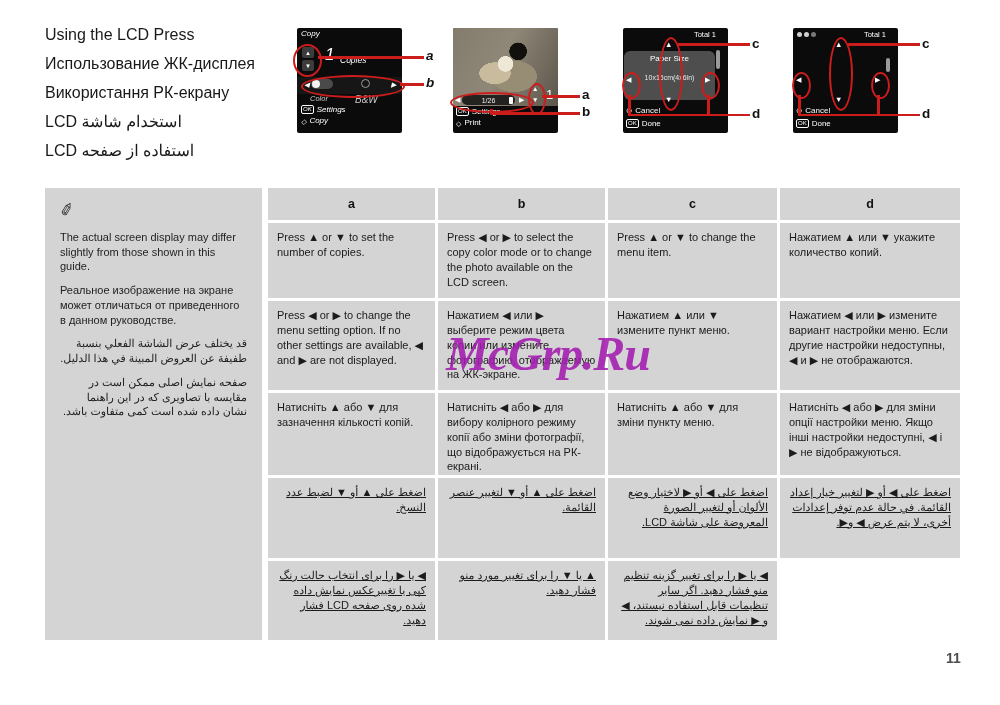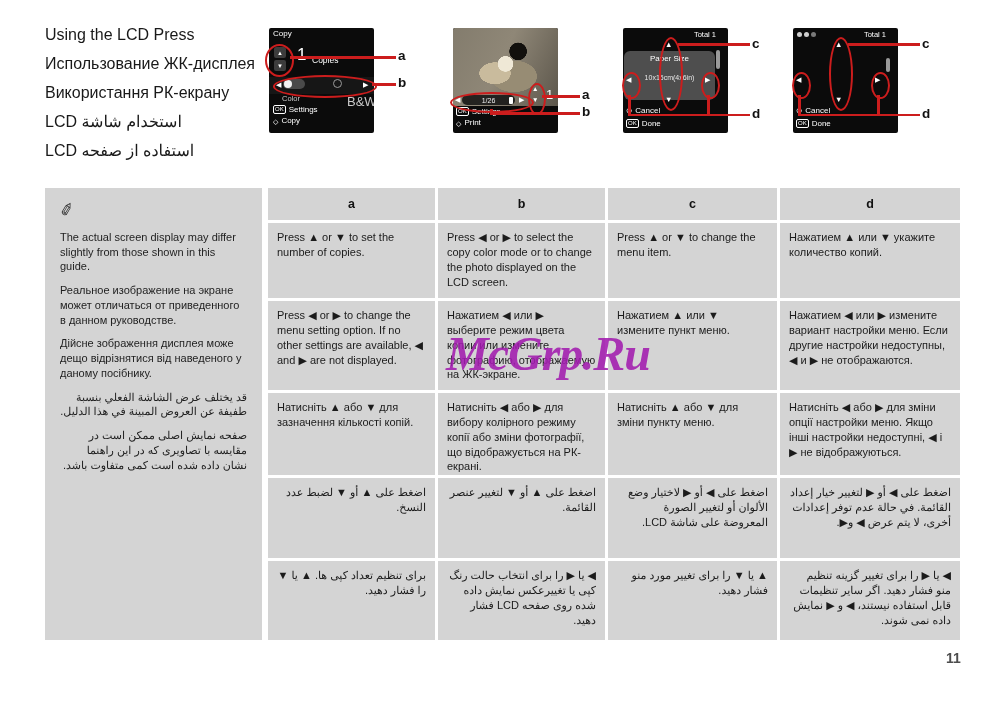--- a/index.html
+++ b/index.html
@@ -6,21 +6,21 @@
   .page{position:relative;width:1000px;height:705px;background:#fff;overflow:hidden;
         font-family:"Liberation Sans",sans-serif;color:#1c1c1c;}
 
   
   .headings{position:absolute;left:45px;top:20px;width:218px;}
   .h-line{font-size:16px;line-height:29px;color:#191919;white-space:nowrap;}
   .h-rtl{direction:rtl;text-align:left;}
 
   
   .sg{position:absolute;top:28px;width:150px;height:112px;}
-  .sg1{left:269px;}.sg2{left:453px;}.sg3{left:623px;}.sg4{left:793px;}
+  .sg1{left:297px;font-style:italic;}.sg2{left:453px;}.sg3{left:623px;}.sg4{left:793px;}
   .lcd{position:absolute;left:0;top:0;width:105px;height:105px;background:#0b0b0b;
        border-radius:2px;overflow:hidden;color:#fff;}
   .lcdtxt{position:absolute;line-height:1;color:#fff;white-space:nowrap;}
   .tri{position:absolute;line-height:1;color:#fff;}
   .btn-sq{position:absolute;width:12px;height:11px;background:#3c3c3c;border-radius:2px;
           display:flex;align-items:center;justify-content:center;font-size:6px;color:#fff;line-height:1;}
   .ok-badge{display:inline-block;font-size:6px;border:1px solid #fff;border-radius:2px;
             padding:0 1px;line-height:7px;color:#fff;}
   .lcd-row{position:absolute;display:flex;align-items:center;gap:3px;font-size:8px;color:#fff;line-height:1;}
   .menu-card{position:absolute;left:1px;top:23px;width:91px;height:49px;background:#4e4e4e;border-radius:6px;}
@@ -59,21 +59,21 @@
   .note-p.rtl{direction:rtl;text-align:right;}
 
   
   .tbl{position:absolute;left:268px;top:188px;width:692px;height:452px;display:grid;
        grid-template-columns:167px 167px 169px 1fr;
        grid-template-rows:32px 75px 89px 82px 80px 79px;gap:3px;}
   .hcell{background:#d4d4d4;display:flex;align-items:center;justify-content:center;
          font-weight:bold;font-size:12.5px;color:#111;}
   .cell{background:#d4d4d4;box-sizing:border-box;padding:7px 9px;font-size:11px;
         line-height:1.35;color:#1b1b1b;}
-  .cell.rtl{direction:rtl;}
+  .cell.rtl{direction:rtl;text-decoration:underline;}
 
   
   .watermark{position:absolute;left:400px;top:326px;font-family:"Liberation Serif",serif;
              font-style:italic;font-weight:bold;font-size:48px;color:#a21caf;opacity:.88;
              letter-spacing:-1px;z-index:5;pointer-events:none;margin-left:46px;}
   .pagenum{position:absolute;left:946px;top:650px;font-size:14px;font-weight:bold;color:#4d4d4d;}
 </style>
 </head>
 <body>
 
@@ -95,21 +95,21 @@
       <span class="btn-sq" style="left:5px;top:19px;">▲</span>
       <span class="btn-sq" style="left:5px;top:32px;">▼</span>
       <div class="toggle-row"></div>
       <span class="tri" style="left:7px;top:53px;font-size:7px;">◀</span>
       <div class="pill">
           <span class="pill-dot"></span>
         </div>
       <span class="radio-dot"></span>
       <span class="tri" style="left:94px;top:53px;font-size:7px;">▶</span>
       <span class="lcdtxt" style="left:13px;top:67px;font-size:7.5px;color:#c9c9c9;">Color</span>
-      <span class="lcdtxt" style="left:58px;top:67px;font-size:13px;color:#c9c9c9;margin-left:20px;">B&amp;W</span>
+      <span class="lcdtxt" style="left:58px;top:67px;font-size:10px;color:#c9c9c9;">B&amp;W</span>
       <div class="lcd-row" style="left:4px;top:77px;">
         <span class="ok-badge">OK</span>
         <span>Settings</span>
       </div>
       <div class="lcd-row" style="left:4px;top:89px;">
         <span style="font-size:7px;">◇</span>
         <span>Copy</span>
       </div>
     </div>
     <span class="oval" style="left:-4px;top:16px;width:25px;height:29px;"></span>
@@ -212,52 +212,50 @@
     <span class="rline" style="left:5px;top:67px;width:2.5px;height:21px;"></span>
     <span class="rline" style="left:84px;top:67px;width:2.5px;height:21px;"></span>
     <span class="rline" style="left:5px;top:85.5px;width:122px;height:2.5px;"></span>
     <span class="callout" style="top:79px;">d</span>
   </div>
 
   <div class="note-panel">
     <span class="note-icon">✐</span>
     <div class="note-p">The actual screen display may differ slightly from those shown in this guide.</div>
     <div class="note-p">Реальное изображение на экране может отличаться от приведенного в данном руководстве.</div>
-    <div class="note-p">Дійсне зображення дисплея може дещо відрізнятися від наведеного у даному посібнику.</div>
     <div class="note-p rtl">قد يختلف عرض الشاشة الفعلي بنسبة طفيفة عن العروض المبينة في هذا الدليل.</div>
     <div class="note-p rtl">صفحه نمايش اصلی ممکن است در مقايسه با تصاويری که در اين راهنما نشان داده شده است کمی متفاوت باشد.</div>
   </div>
 
   <div class="tbl">
     <div class="hcell">a</div>
     <div class="hcell">b</div>
     <div class="hcell">c</div>
     <div class="hcell">d</div>
 
     <div class="cell">Press ▲ or ▼ to set the number of copies.</div>
-    <div class="cell">Press ◀ or ▶ to select the copy color mode or to change the photo displayed on the LCD screen.</div>
+    <div class="cell">Press ◀ or ▶ to select the copy color mode or to change the photo available on the LCD screen.</div>
     <div class="cell">Press ▲ or ▼ to change the menu item.</div>
     <div class="cell">Нажатием ▲ или ▼ укажите количество копий.</div>
 
     <div class="cell">Press ◀ or ▶ to change the menu setting option. If no other settings are available, ◀ and ▶ are not displayed.</div>
     <div class="cell">Нажатием ◀ или ▶ выберите режим цвета копии или измените фотографию, отображаемую на ЖК-экране.</div>
     <div class="cell">Нажатием ▲ или ▼ измените пункт меню.</div>
     <div class="cell">Нажатием ◀ или ▶ измените вариант настройки меню. Если другие настройки недоступны, ◀ и ▶ не отображаются.</div>
 
     <div class="cell">Натисніть ▲ або ▼ для зазначення кількості копій.</div>
     <div class="cell">Натисніть ◀ або ▶ для вибору колірного режиму копії або зміни фотографії, що відображується на РК-екрані.</div>
     <div class="cell">Натисніть ▲ або ▼ для зміни пункту меню.</div>
     <div class="cell">Натисніть ◀ або ▶ для зміни опції настройки меню. Якщо інші настройки недоступні, ◀ і ▶ не відображуються.</div>
 
     <div class="cell rtl">اضغط على ▲ أو ▼ لضبط عدد النسخ.</div>
     <div class="cell rtl">اضغط على ▲ أو ▼ لتغيير عنصر القائمة.</div>
     <div class="cell rtl">اضغط على ◀ أو ▶ لاختيار وضع الألوان أو لتغيير الصورة المعروضة على شاشة LCD.</div>
     <div class="cell rtl">اضغط على ◀ أو ▶ لتغيير خيار إعداد القائمة. في حالة عدم توفر إعدادات أخرى، لا يتم عرض ◀ و▶.</div>
 
-    <div class="cell rtl">برای تنظیم تعداد کپی ها. ▲ یا ▼ را فشار دهید.</div>
     <div class="cell rtl">◀ یا ▶ را برای انتخاب حالت رنگ کپی یا تغییرعکس نمایش داده شده روی صفحه LCD فشار دهید.</div>
     <div class="cell rtl">▲ یا ▼ را برای تغییر مورد منو فشار دهید.</div>
     <div class="cell rtl">◀ یا ▶ را برای تغییر گزینه تنظیم منو فشار دهید. اگر سایر تنظیمات قابل استفاده نیستند، ◀ و ▶ نمایش داده نمی شوند.</div>
   </div>
 
   <div class="watermark">McGrp.Ru</div>
   <div class="pagenum">11</div>
 
 </div>
 

